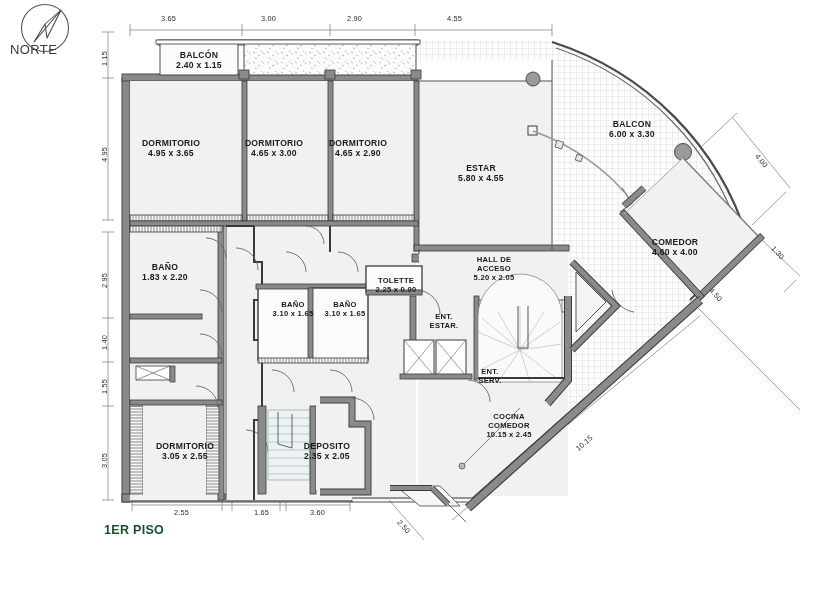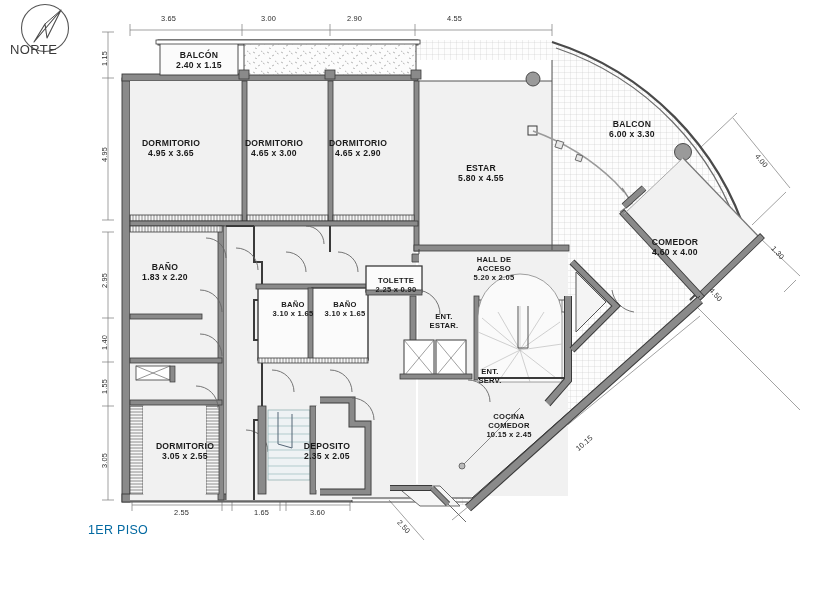--- a/index.html
+++ b/index.html
@@ -42,22 +42,22 @@
     position:absolute;
     font-size:7.4px;
     color:#2b2b2b;
     letter-spacing:.2px;
     white-space:nowrap;
   }
   .dim.vert{transform-origin:0 0;transform:rotate(-90deg);}
 
   
   .floor-note{
-    position:absolute;left:88px;top:523px;
-    font-size:12.5px;font-weight:normal;letter-spacing:.3px;color:#0369a1;
+    position:absolute;left:104px;top:523px;
+    font-size:12.5px;font-weight:bold;letter-spacing:.3px;color:#14532d;
   }
   .title{
     position:absolute;left:24px;top:566px;
     font-size:27px;color:#111;letter-spacing:.2px;
   }
   .logo{position:absolute;left:652px;top:548px;width:168px;height:58px;}
   .logo svg{display:block;}
 </style>
 </head>
 <body>

